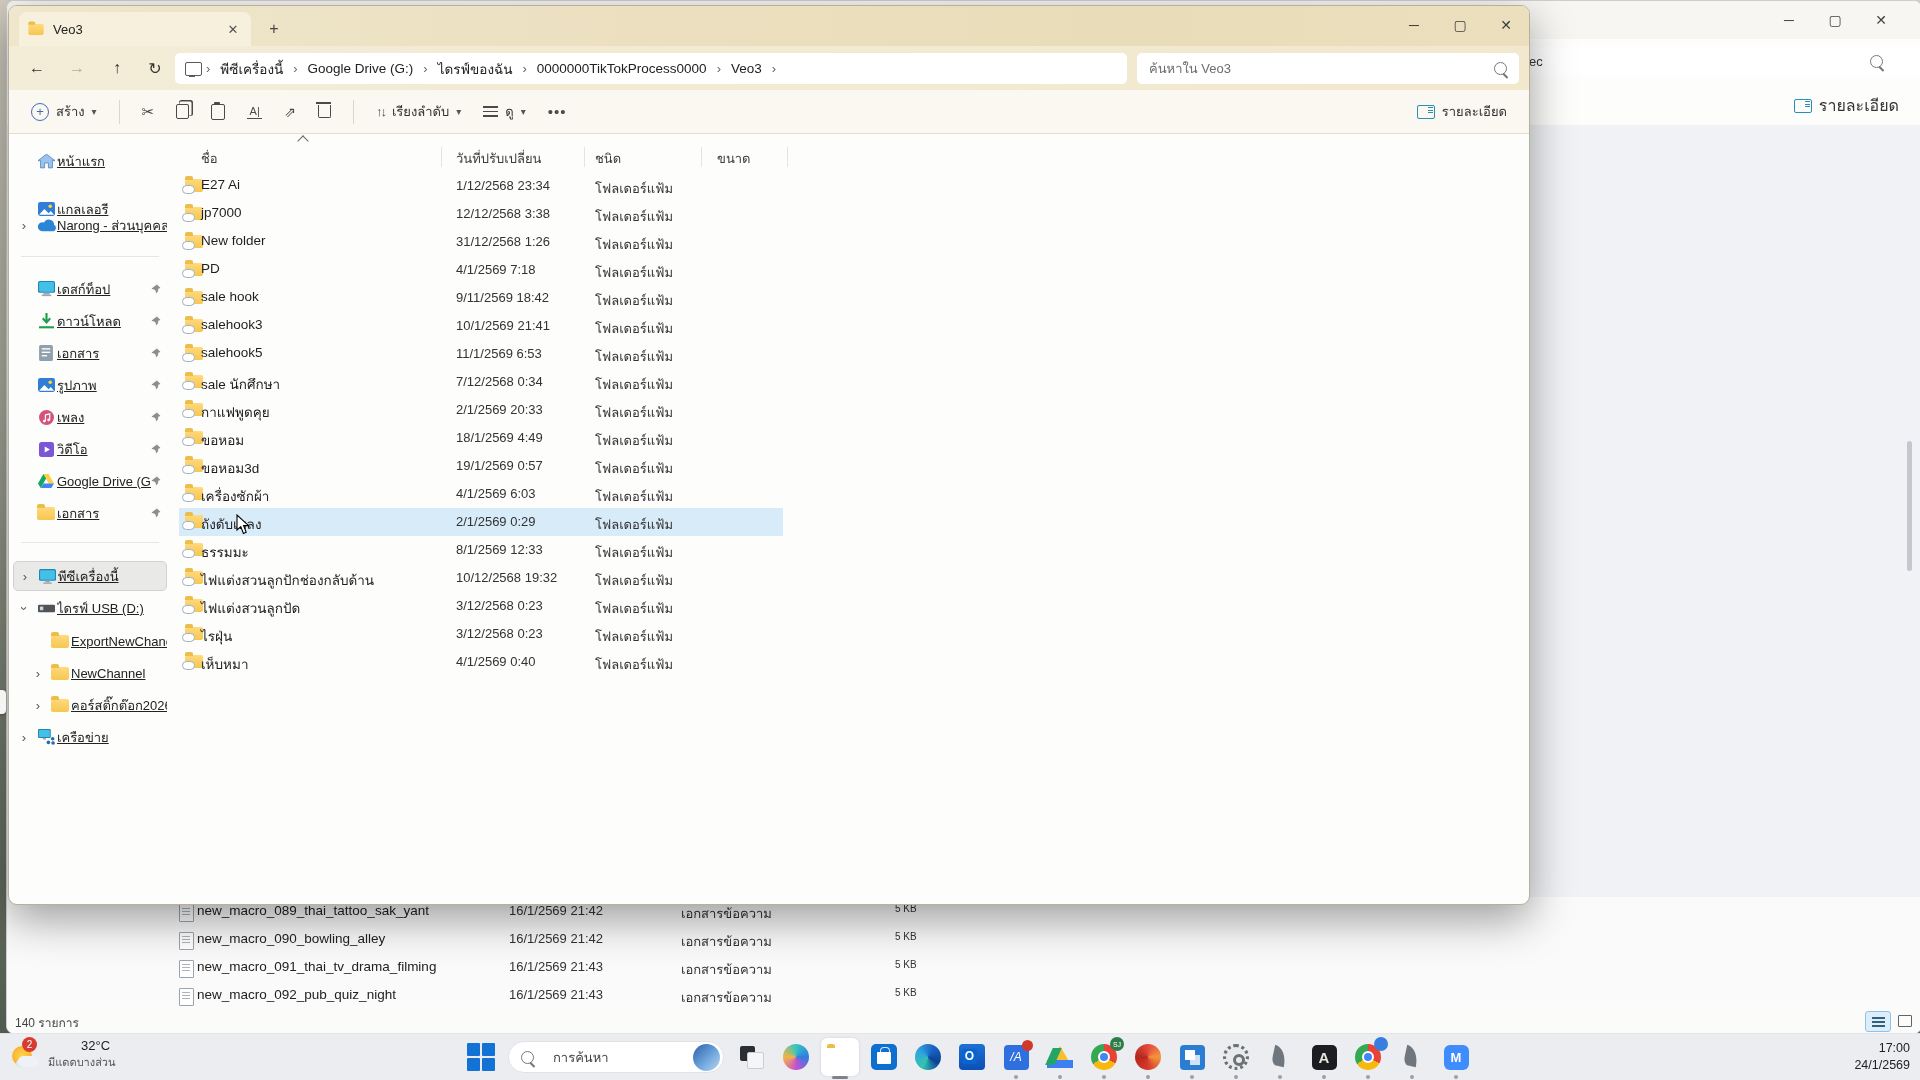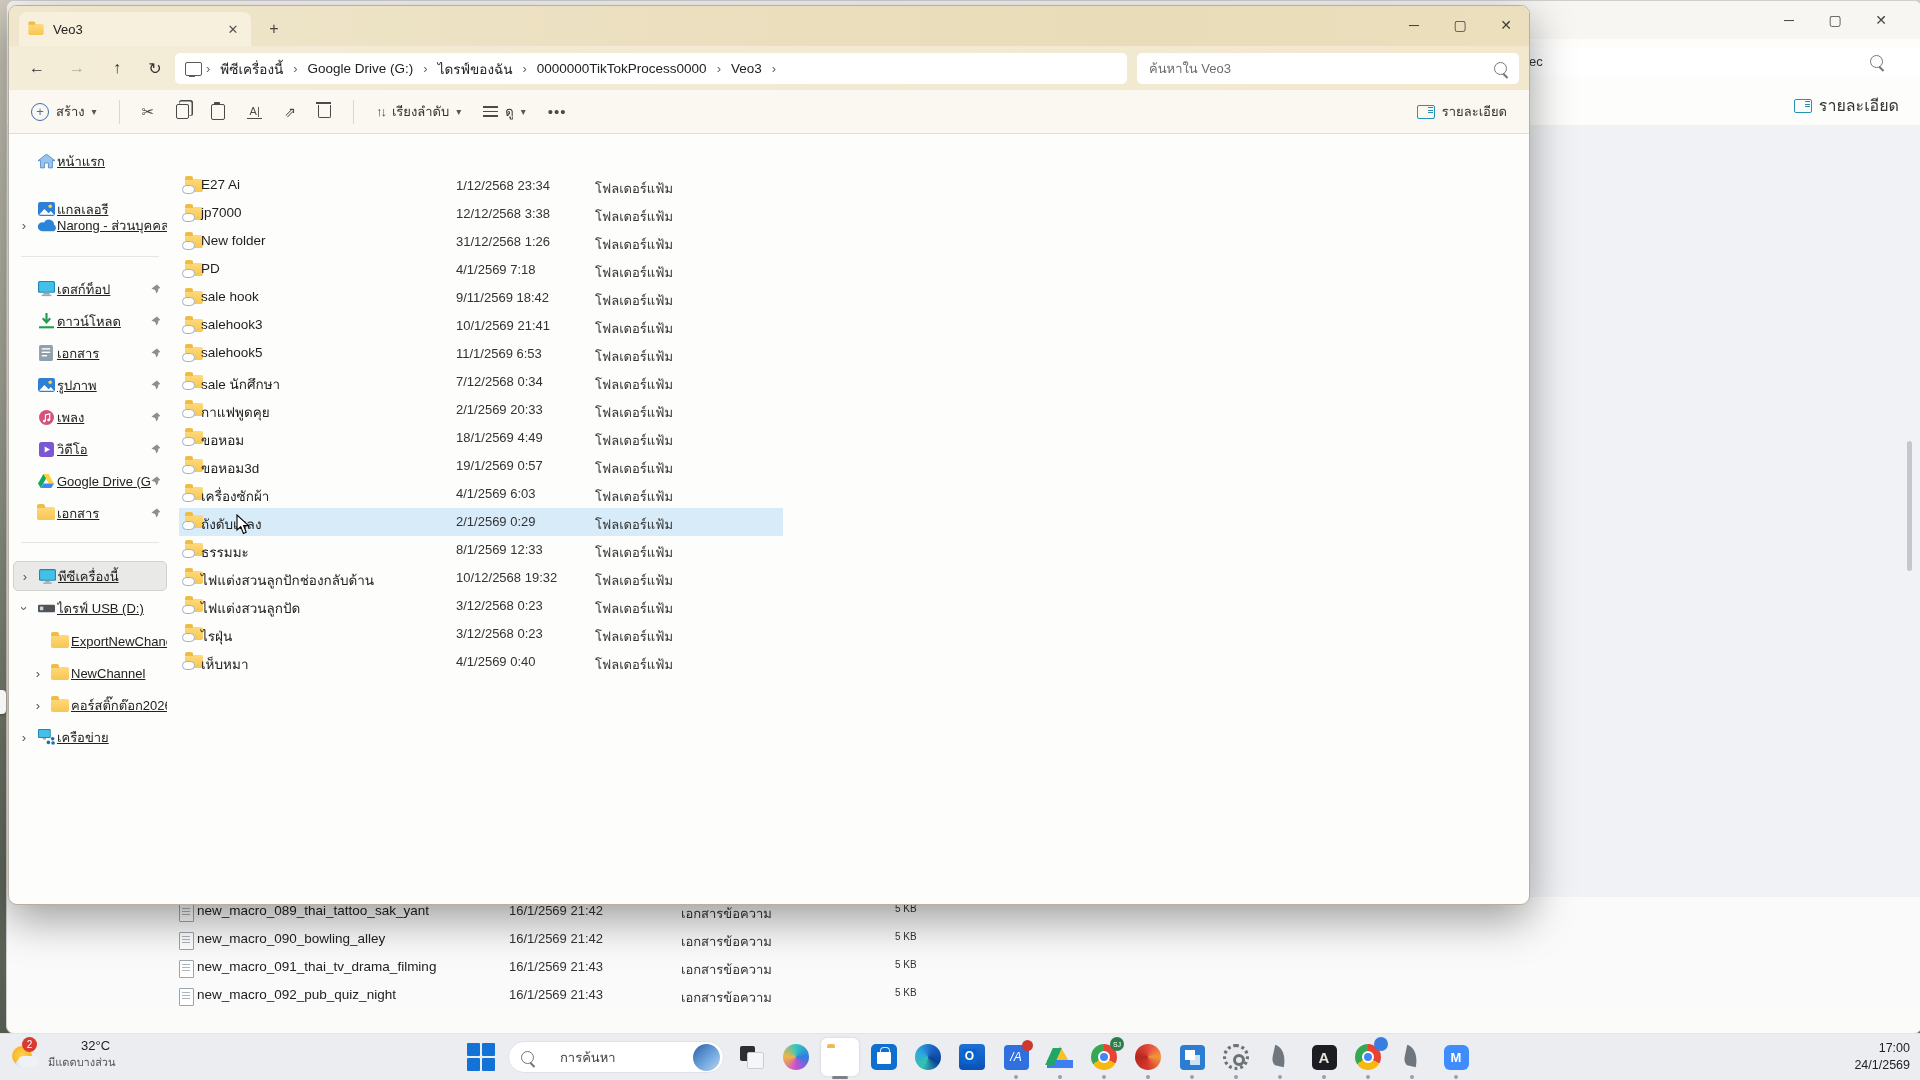--- a/index.html
+++ b/index.html
@@ -123,21 +123,21 @@
   #weather{position:absolute;left:10px;top:4px;display:flex;align-items:center;gap:8px;}
   .wicon{width:30px;height:30px;position:relative;}
   .wsun{position:absolute;left:2px;top:6px;width:20px;height:20px;border-radius:50%;background:radial-gradient(#ffd34d,#f6a821);}
   .wcloud{position:absolute;left:8px;top:16px;width:20px;height:11px;background:#eef2f6;border-radius:8px;box-shadow:-4px 2px 0 -2px #dfe6ee;}
   .wbadge{position:absolute;left:12px;top:-3px;width:15px;height:15px;border-radius:50%;background:#d83b2f;color:#fff;font-size:10px;display:flex;align-items:center;justify-content:center;}
   #weather .wtemp{font-size:13px;color:#222;margin-left:33px;}
   #weather .wcond{font-size:11px;color:#555;}
   #startbtn{position:absolute;left:466px;top:8px;width:30px;height:30px;display:grid;grid-template-columns:13px 13px;grid-gap:2px;align-content:center;justify-content:center;}
   #startbtn span{width:13px;height:13px;background:#1372d6;border-radius:1px;}
   #tsearch{position:absolute;left:508px;top:7px;width:216px;height:32px;background:#fff;border:1px solid #dfe3e8;border-radius:16px;
-    display:flex;align-items:center;gap:26px;padding:0 3px 0 12px;box-sizing:border-box;font-size:13px;color:#444;}
+    display:flex;align-items:center;gap:19px;padding:0 3px 0 12px;box-sizing:border-box;font-size:13px;color:#444;}
   #tsearch .stext{flex:1;}
   .bingball{width:27px;height:27px;border-radius:50%;background:linear-gradient(135deg,#2d5fa8,#6fa6de 55%,#bcd6ee);flex:none;}
   #taskview{position:absolute;left:737px;top:9px;width:28px;height:28px;}
   #taskview .b1{position:absolute;left:3px;top:3px;width:15px;height:15px;background:#2b2f33;border-radius:2px;}
   #taskview .b2{position:absolute;left:10px;top:9px;width:15px;height:15px;background:#f4f6f8;border:1px solid #c9ced4;border-radius:2px;}
   .tkicon{position:absolute;top:7px;width:32px;height:32px;display:flex;align-items:center;justify-content:center;}
   .tkicon.active::before{content:"";position:absolute;left:-3px;top:-3px;width:38px;height:38px;background:#fff;border-radius:6px;box-shadow:0 0 3px rgba(0,0,0,.12);}
   .tkicon.active::after{content:"";position:absolute;left:8px;bottom:-6px;width:16px;height:3px;border-radius:2px;background:#7d8288;}
   .tkicon .dot{position:absolute;left:14px;bottom:-6px;width:4px;height:4px;border-radius:50%;background:#9aa0a6;}
   .ic{position:relative;z-index:2;}
@@ -220,20 +220,29 @@
       </div>
       <div class="bgrow" style="top:84px">
         <span class="dico"></span>
         <span class="bname">new_macro_092_pub_quiz_night</span>
         <span class="bdate">16/1/2569 21:43</span>
         <span class="btype">เอกสารข้อความ</span>
         <span class="bsize">5 KB</span>
       </div>
     </div>
 
+    <div class="statusrow">
+      <span style="position:absolute;left:8px;top:6px">140 รายการ</span>
+      <span class="vtoggle sel" style="left:1858px">
+          <span class="lines-glyph"></span>
+        </span>
+      <span class="vtoggle" style="left:1886px">
+          <span class="rect-glyph"></span>
+        </span>
+    </div>
   </div>
 
   <div id="fgwin">
 
     <div id="tabstrip">
       <div id="tab">
         <span class="fold" style="transform:scale(.85)"></span>
         <span class="tabtitle">Veo3</span>
         <span class="tclose">✕</span>
       </div>
@@ -514,20 +523,31 @@
               <circle cx="13.8" cy="9.2" r="1.7" fill="#1f6fb0"></circle>
               <circle cx="9.8" cy="12.6" r="1.7" fill="#1f6fb0"></circle>
               <circle cx="14.2" cy="13.2" r="1.7" fill="#1f6fb0"></circle>
             </svg>
           </span>
         <span class="slabel">เครือข่าย</span>
       </div>
     </div>
 
     <div id="filelist">
+      <div id="lheader">
+        <span id="sortcaret"></span>
+        <span class="hname">ชื่อ</span>
+        <span class="hdate">วันที่ปรับเปลี่ยน</span>
+        <span class="htype">ชนิด</span>
+        <span class="hsize">ขนาด</span>
+        <span class="hsep" style="left:270px"></span>
+        <span class="hsep" style="left:413px"></span>
+        <span class="hsep" style="left:530px"></span>
+        <span class="hsep" style="left:616px"></span>
+      </div>
       <div id="rows">
         <div class="frow">
             <span class="fico fold cloud"></span>
             <span class="cname">E27 Ai</span>
             <span class="cdate">1/12/2568 23:34</span>
             <span class="ctype">โฟลเดอร์แฟ้ม</span>
           </div>
         <div class="frow">
             <span class="fico fold cloud"></span>
             <span class="cname">jp7000</span>

